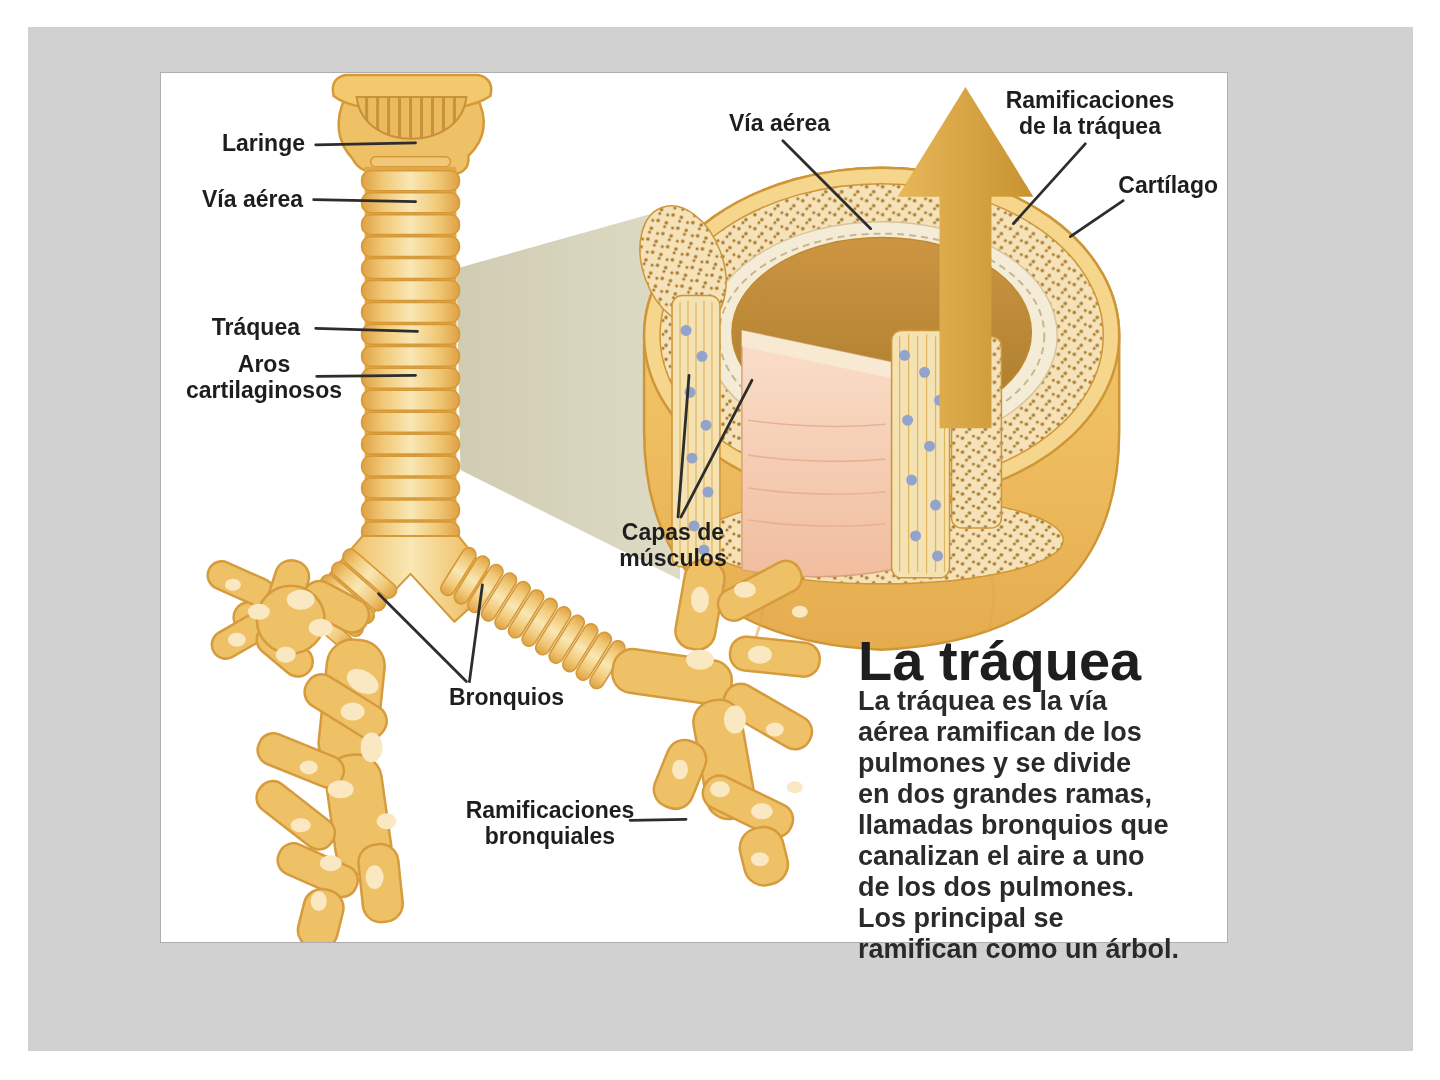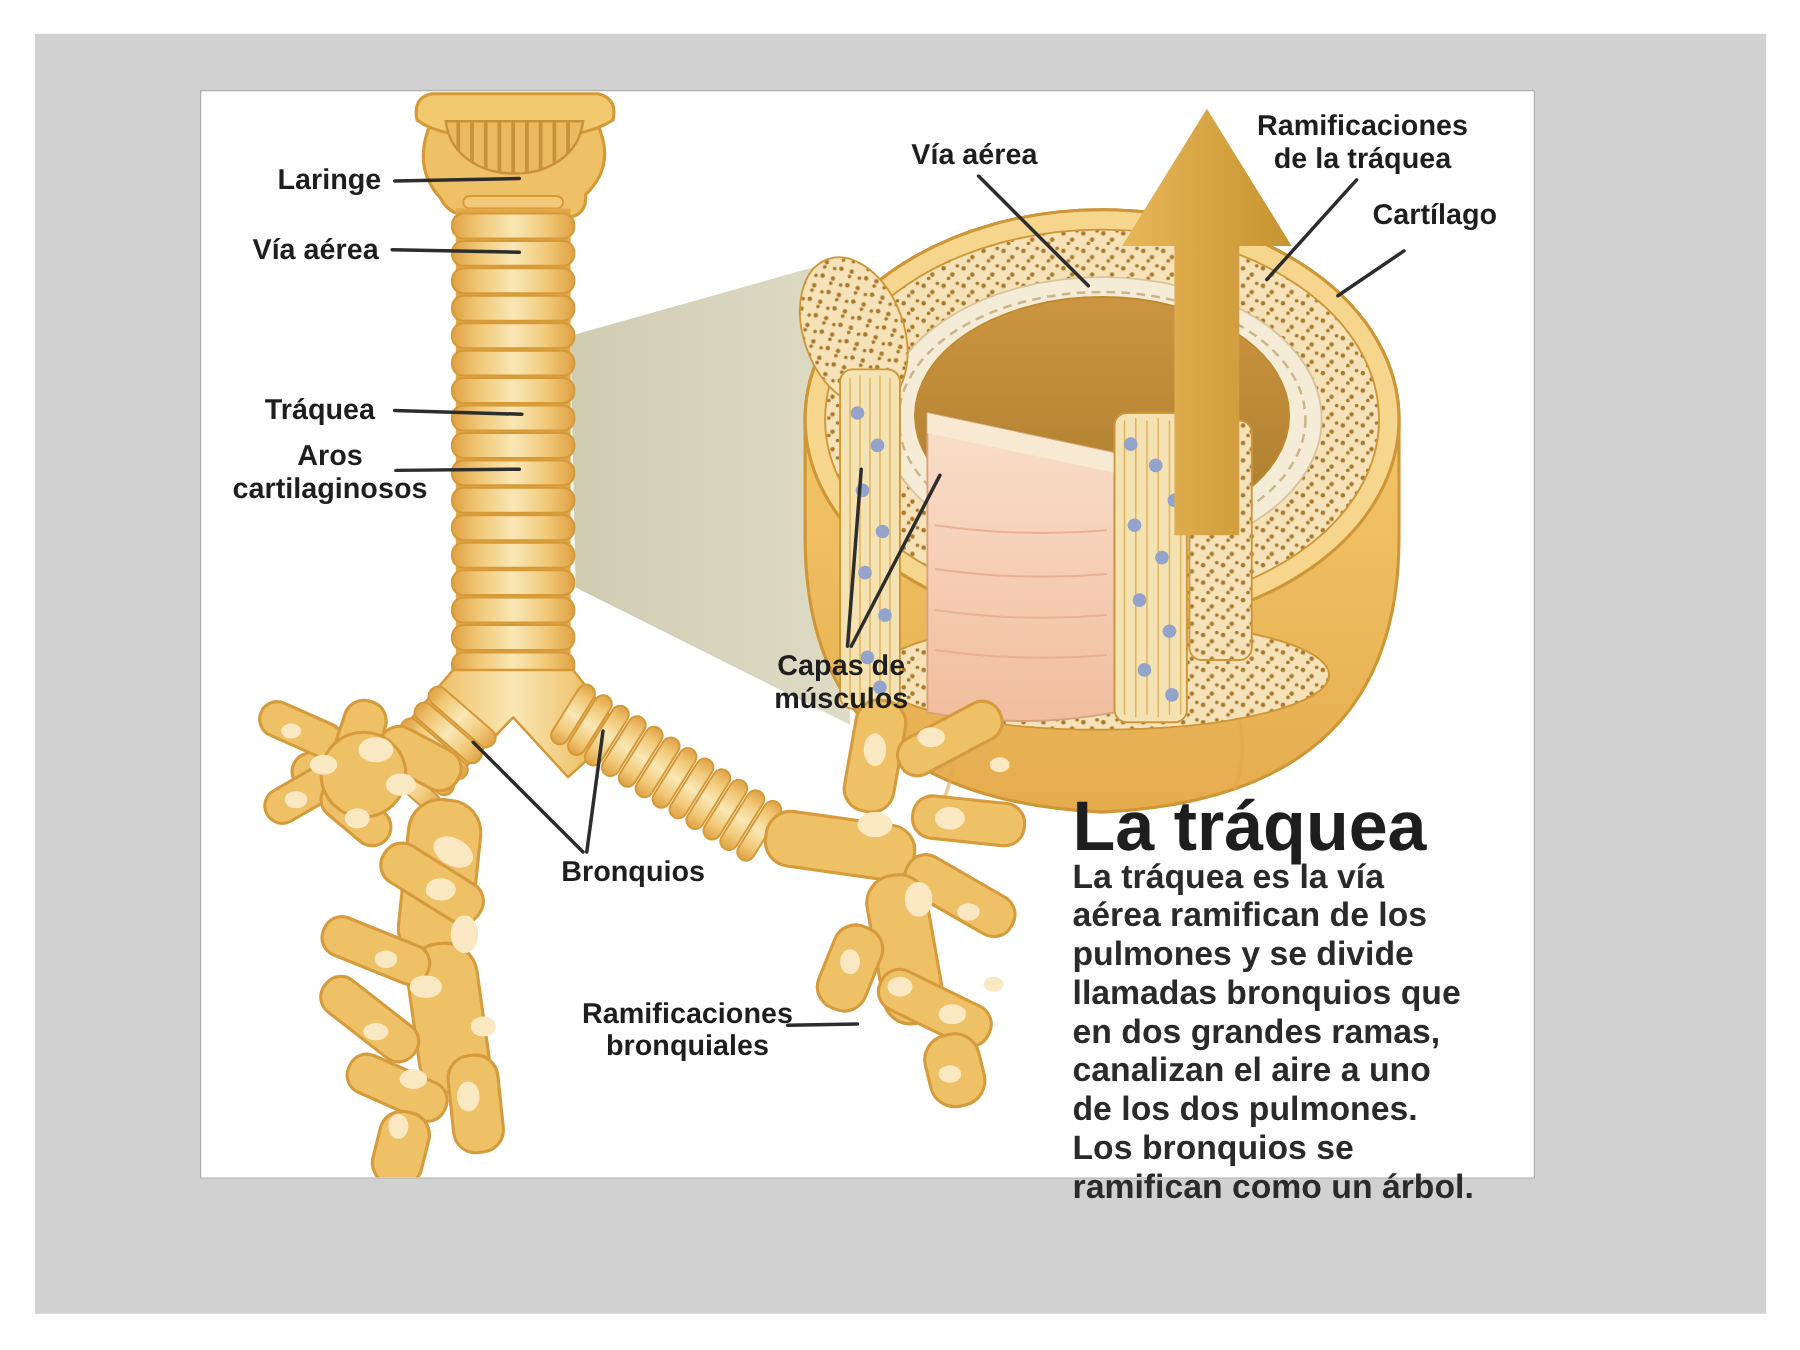--- a/index.html
+++ b/index.html
@@ -13,21 +13,21 @@
   .lbl{position:absolute;font-weight:700;color:var(--label-text,#1e1e1e);
     font-size:23px;line-height:26px;}
   .lbl-laringe{left:185px;top:130px;width:120px;text-align:right;}
   .lbl-via-left{left:175px;top:186px;width:128px;text-align:right;}
   .lbl-traquea{left:176px;top:314px;width:124px;text-align:right;}
   .lbl-aros{left:170px;top:351px;width:188px;text-align:center;}
   .lbl-bronquios{left:404px;top:684px;width:160px;text-align:right;}
   .lbl-ramif{left:450px;top:797px;width:200px;text-align:center;}
   .lbl-via-right{left:722px;top:110px;width:115px;text-align:center;}
   .lbl-revest{left:992px;top:87px;width:196px;text-align:center;}
-  .lbl-cartilago{left:1098px;top:158px;width:120px;text-align:left;}
+  .lbl-cartilago{left:1098px;top:172px;width:120px;text-align:right;}
   .lbl-capas{left:606px;top:519px;width:134px;text-align:center;}
   .info-title{position:absolute;left:858px;top:628px;font-size:56px;
     font-weight:700;color:var(--label-text,#1e1e1e);}
   .info-body{position:absolute;left:858px;top:686px;font-size:27px;
     line-height:31px;font-weight:700;color:var(--body-text,#2a2a2a);}
   .info-body div{white-space:nowrap;}
 </style>
 </head>
 <body>
 
@@ -323,20 +323,20 @@
   <div class="lbl lbl-via-right">Vía aérea</div>
   <div class="lbl lbl-revest">Ramificaciones de la tráquea</div>
   <div class="lbl lbl-cartilago">Cartílago</div>
   <div class="lbl lbl-capas">Capas de músculos</div>
 
   <div class="info-title">La tráquea</div>
   <div class="info-body">
       <div>La tráquea es la vía</div>
       <div>aérea ramifican de los</div>
       <div>pulmones y se divide</div>
+      <div>en dos grandes ramas,</div>
       <div>llamadas bronquios que</div>
-      <div>en dos grandes ramas,</div>
       <div>canalizan el aire a uno</div>
       <div>de los dos pulmones.</div>
-      <div>Los bronquios se</div>
+      <div>Los principal se</div>
       <div>ramifican como un árbol.</div>
     </div>
 </div>
 
 </body></html>

